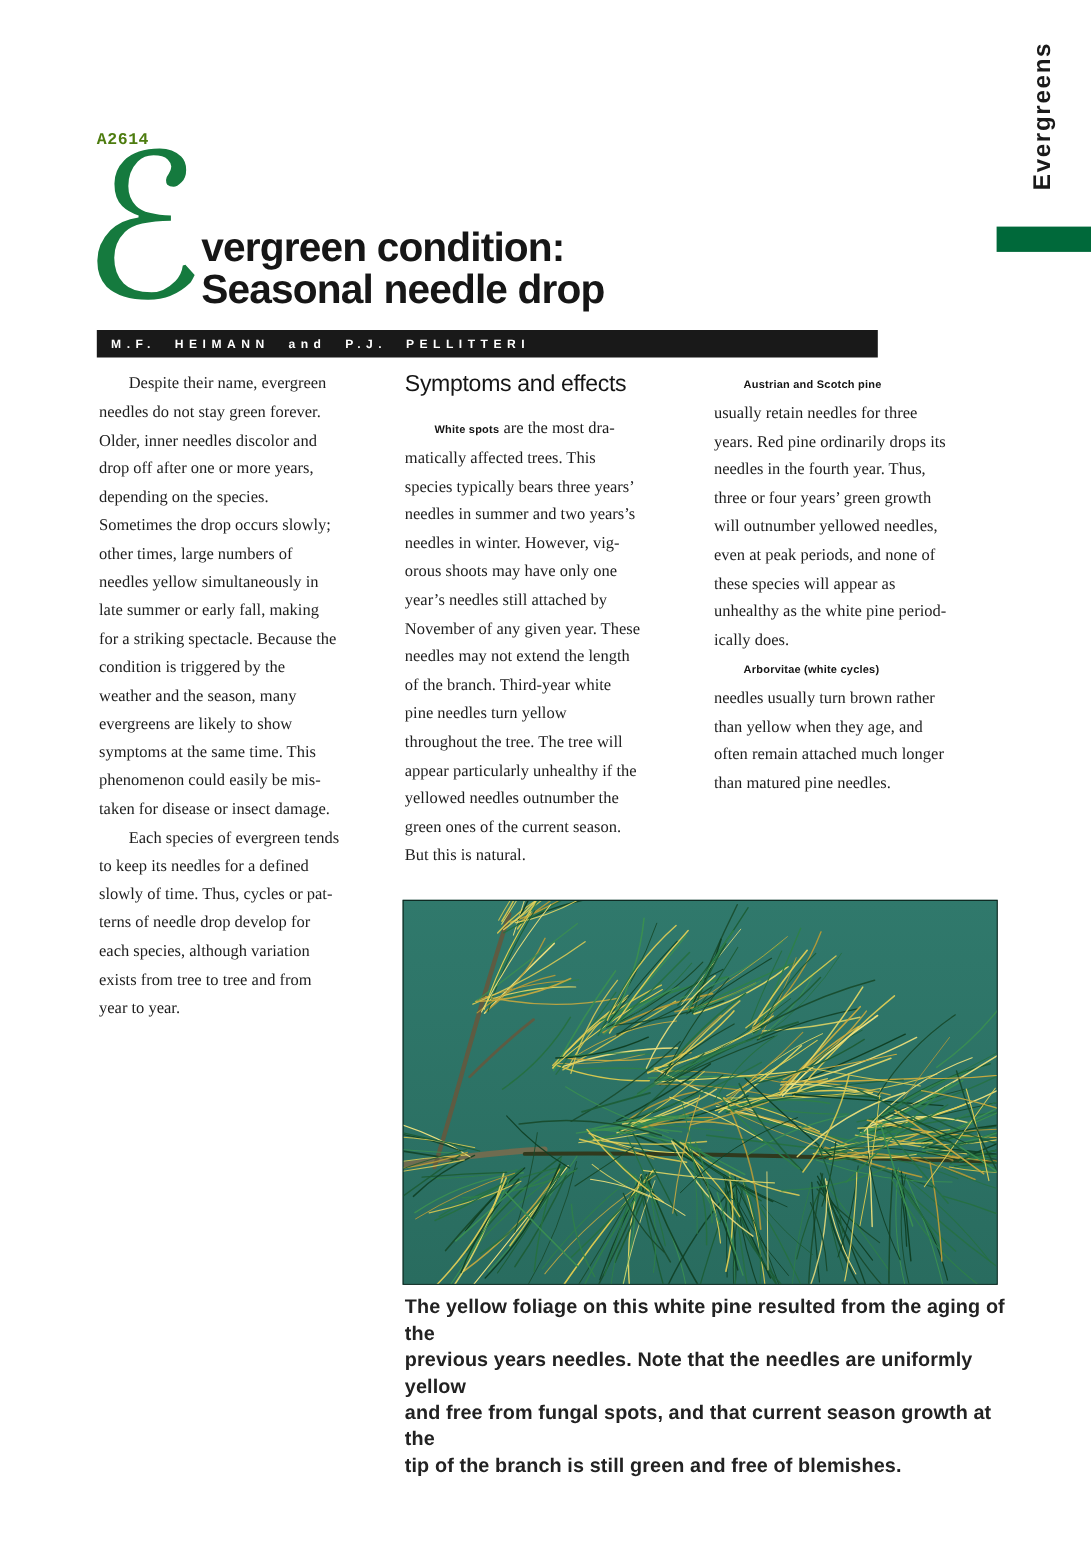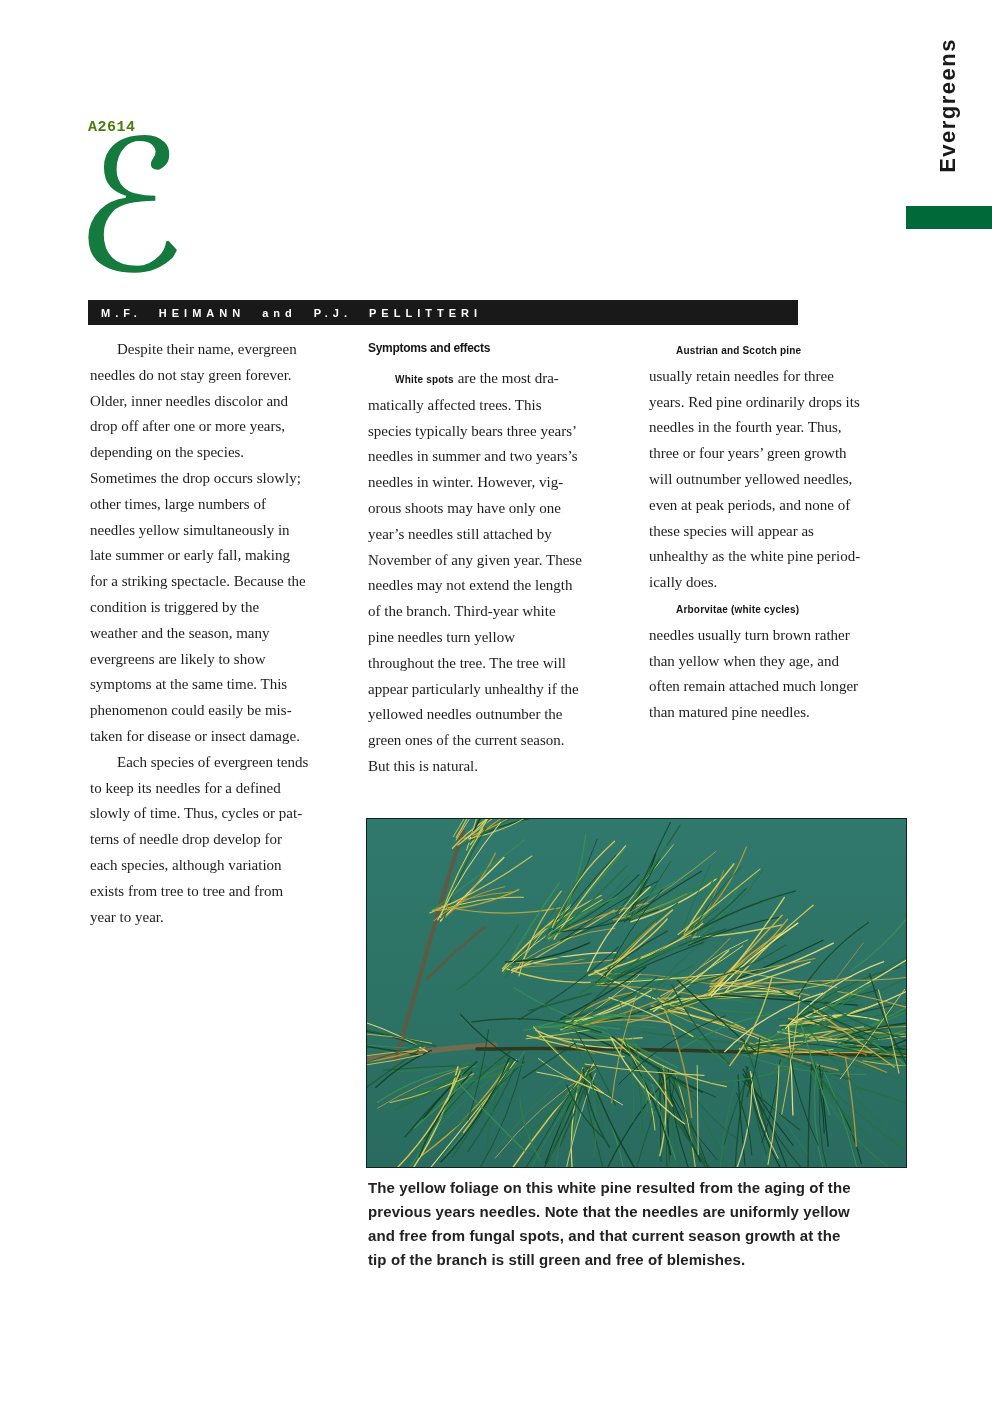--- a/index.html
+++ b/index.html
@@ -24,42 +24,46 @@
         box-sizing:border-box;padding-left:13px;color:#fff;font-family:"Liberation Sans",sans-serif;
         font-size:11px;font-weight:bold;letter-spacing:5px;word-spacing:9px;line-height:26px;
         white-space:nowrap;overflow:hidden;}
 
   
   .columns{position:absolute;left:90px;top:337px;display:grid;
         grid-template-columns:257px 260px 258px;column-gap:21px;}
   .body{margin:0;font-size:15px;line-height:25.8px;color:#1d1d1d;white-space:pre-line;}
   .indent{text-indent:27px;}
   .body strong{font-family:"Liberation Sans",sans-serif;font-size:10px;letter-spacing:.2px;color:#141414;}
-  .section-heading{margin:0 0 6px 0;font-family:"Liberation Sans",sans-serif;font-weight:bold;
-        font-size:12px;line-height:23px;letter-spacing:-.3px;color:#151515;}
+  .section-heading{margin:0 0 18px 0;font-family:"Liberation Sans",sans-serif;font-weight:normal;
+        font-size:21px;line-height:23px;letter-spacing:-.3px;color:#151515;}
 
   
   .photo{position:absolute;left:366px;top:818px;width:541px;height:350px;border:1px solid #0d231c;
         box-sizing:border-box;background:#2d7266;margin:0;}
   .photo svg{display:block;width:100%;height:100%;}
   .caption{position:absolute;left:368px;top:1176px;width:546px;font-family:"Liberation Sans",sans-serif;
-        font-weight:bold;font-size:15px;line-height:24px;letter-spacing:.1px;color:#222;
+        font-weight:bold;font-size:18px;line-height:24px;letter-spacing:.1px;color:#222;
         white-space:pre-line;}
 </style>
 </head>
 <body>
 
 <div class="page">
 
   <div class="sidebar-label">Evergreens</div>
   <div class="sidebar-bar"></div>
 
   <div class="doc-code">A2614</div>
   <div class="dropcap">ℰ</div>
 
+  <h1 class="title">
+    <span>vergreen condition:</span>
+    <span>Seasonal needle drop</span>
+  </h1>
 
   <div class="authors-bar">
     <span>M.F. HEIMANN and P.J. PELLITTERI</span>
   </div>
 
   <div class="columns">
     <div class="col">
       <p class="body indent">Despite their name, evergreen
 needles do not stay green forever.
 Older, inner needles discolor and

